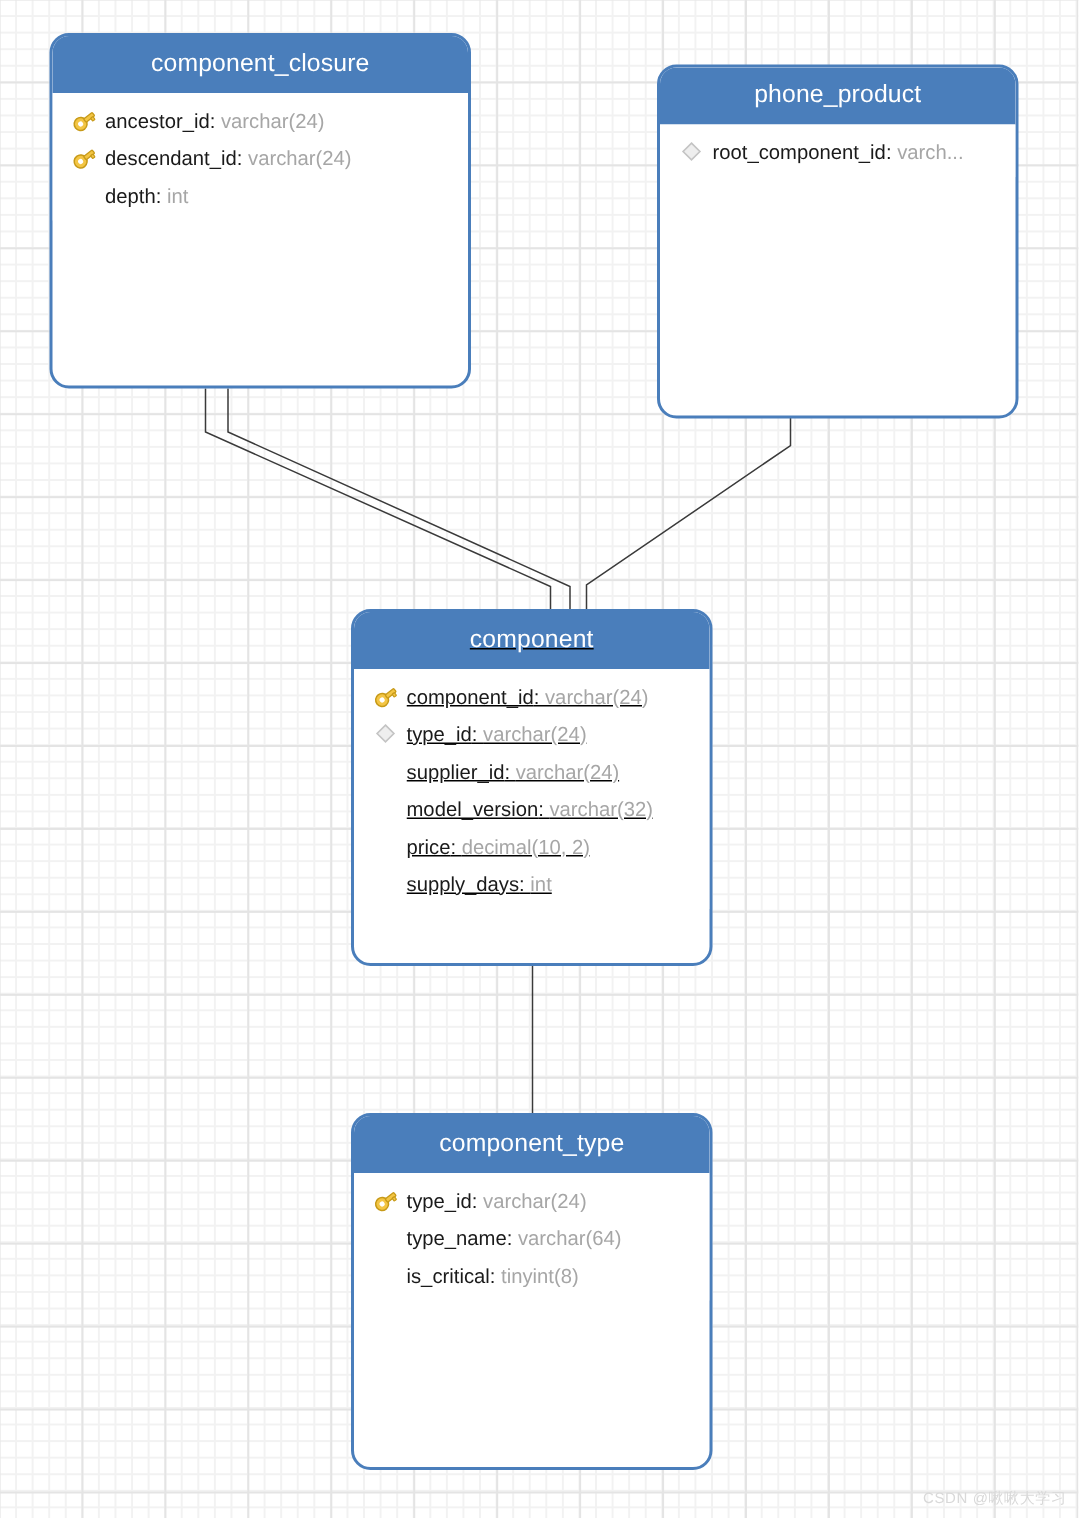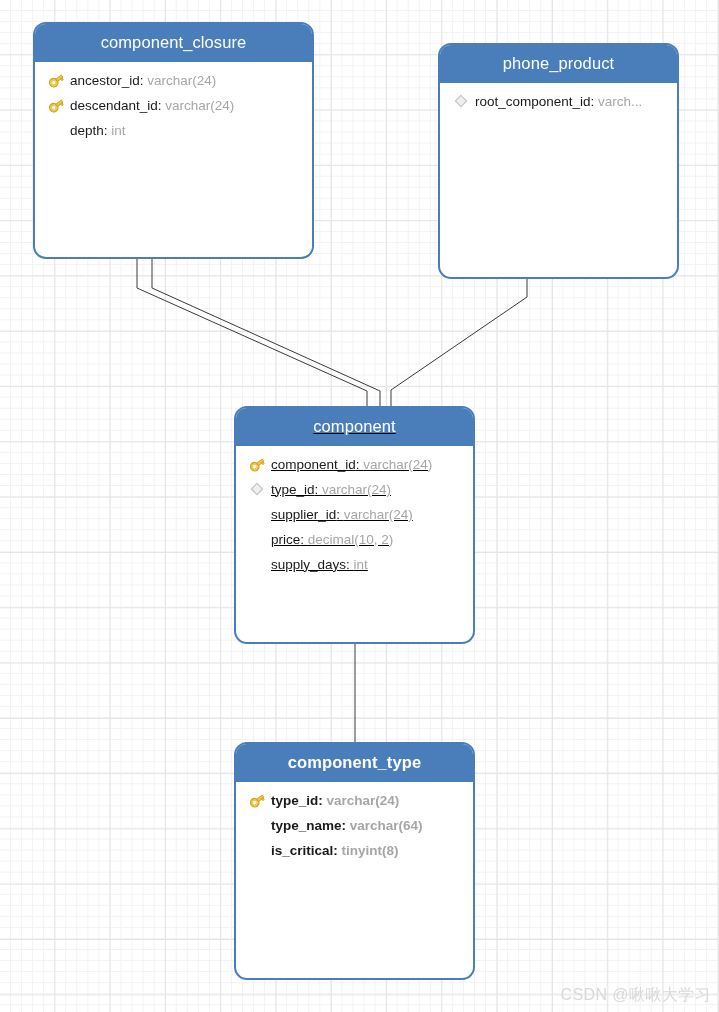--- a/index.html
+++ b/index.html
@@ -97,21 +97,21 @@
     text-overflow: clip;
   }
   .field-name { color: #1a1a1a; }
   .field-type { color: #a6a6a6; }
 
   
   #watermark {
     position: absolute;
     right: 8px;
     bottom: 6px;
-    font-size: 16px;
+    font-size: 10px;
     color: #d9d9d9;
     letter-spacing: 0.4px;
     white-space: nowrap;
   }
 </style>
 </head>
 <body>
 
 <div id="canvas">
 
@@ -194,29 +194,33 @@
               </svg>
             </span>
             <span class="field-text"><span class="field-name">type_id</span><span class="field-name">: </span><span class="field-type">varchar(24)</span></span>
           </div>
           <div class="field">
             <span class="field-icon"></span>
             <span class="field-text"><span class="field-name">supplier_id</span><span class="field-name">: </span><span class="field-type">varchar(24)</span></span>
           </div>
           <div class="field">
             <span class="field-icon"></span>
+            <span class="field-text"><span class="field-name">model_version</span><span class="field-name">: </span><span class="field-type">varchar(32)</span></span>
+          </div>
+          <div class="field">
+            <span class="field-icon"></span>
             <span class="field-text"><span class="field-name">price</span><span class="field-name">: </span><span class="field-type">decimal(10, 2)</span></span>
           </div>
           <div class="field">
             <span class="field-icon"></span>
             <span class="field-text"><span class="field-name">supply_days</span><span class="field-name">: </span><span class="field-type">int</span></span>
           </div>
         </div>
       </div>
-      <div class="entity" style="left: 234px; top: 742px; width: 241px; height: 238px; font-weight: bold;">
+      <div class="entity" style="left: 234px; top: 742px; width: 241px; height: 238px;">
         <div class="entity-header">component_type</div>
         <div class="entity-body">
           <div class="field">
             <span class="field-icon">
               <svg width="17" height="15" viewBox="0 0 17 15">
                 <g transform="rotate(-38 8.5 7.5)">
                   <circle cx="5" cy="7.5" r="4.3" fill="#f3c544" stroke="#c79a18" stroke-width="1"></circle>
                   <circle cx="5" cy="7.5" r="1.7" fill="#ffffff"></circle>
                   <rect x="8.6" y="6.1" width="7.2" height="2.8" rx="0.6" fill="#f3c544" stroke="#c79a18" stroke-width="0.9"></rect>
                   <rect x="12.6" y="8.6" width="1.9" height="2.4" rx="0.5" fill="#f3c544" stroke="#c79a18" stroke-width="0.8"></rect>

